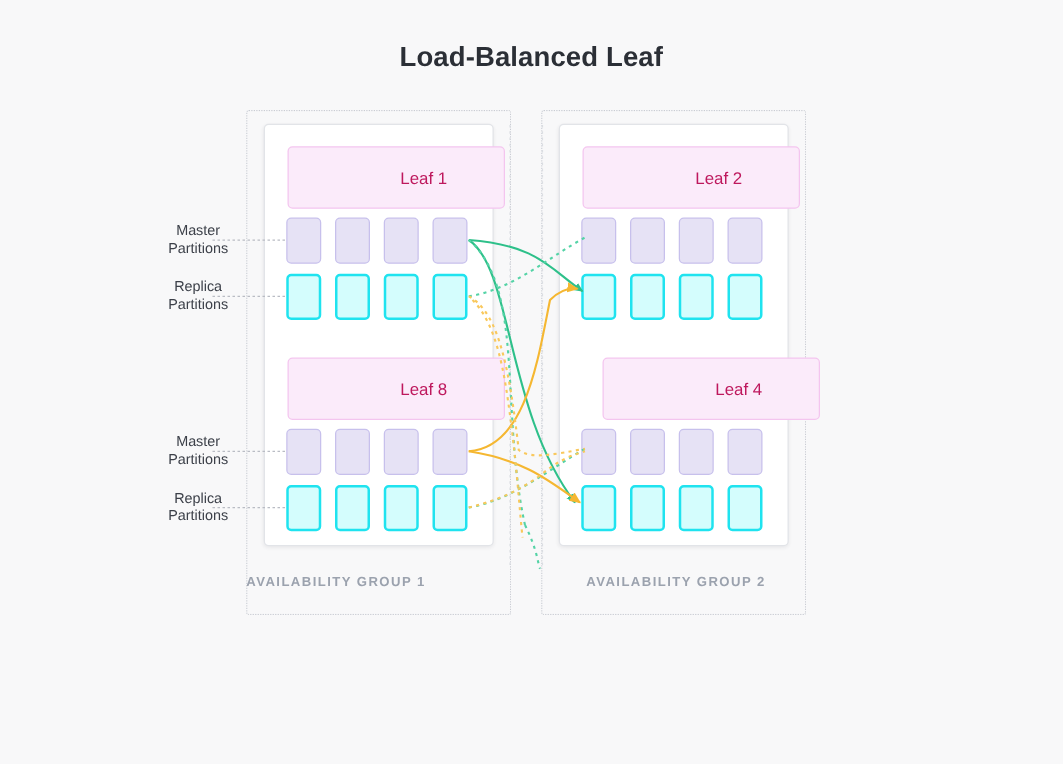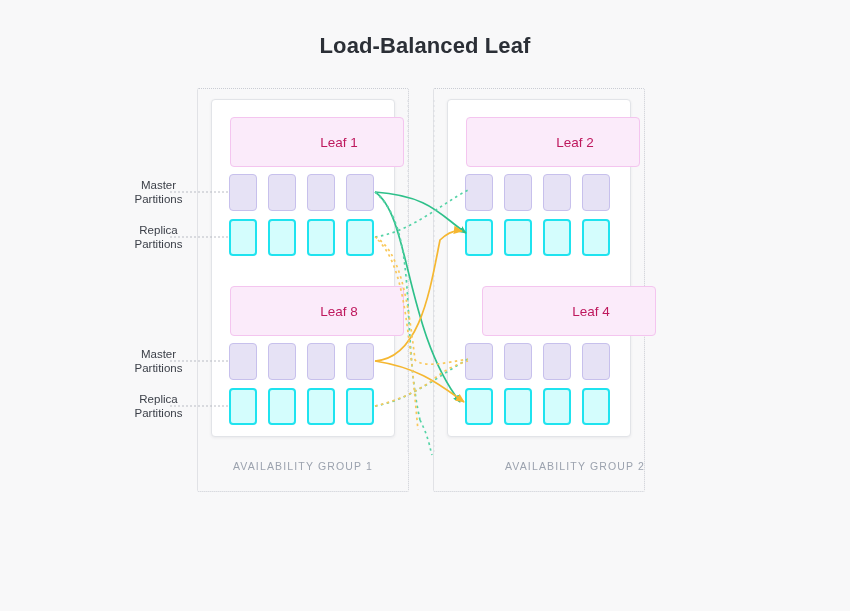--- a/index.html
+++ b/index.html
@@ -23,22 +23,22 @@
     position: absolute;
     border: 1px dotted #c9ccd3;
     border-radius: 2px;
     background: transparent;
   }
   #ag1-frame { left: 197px; top: 88px; width: 212px; height: 404px; }
   #ag2-frame { left: 433px; top: 88px; width: 212px; height: 404px; }
 
   .ag-label {
     position: absolute;
-    width: 212px; text-align: center;
-    font-size: 10.5px; font-weight: normal;
+    width: 212px; text-align: left;
+    font-size: 10.5px; font-weight: bold;
     letter-spacing: 1.15px;
     color: #9ba2ae;
     text-transform: uppercase;
   }
   #ag1-label { left: 197px; top: 460px; }
   #ag2-label { left: 433px; top: 460px; margin-left: 36px; }
 
   
   .panel {
     position: absolute;

